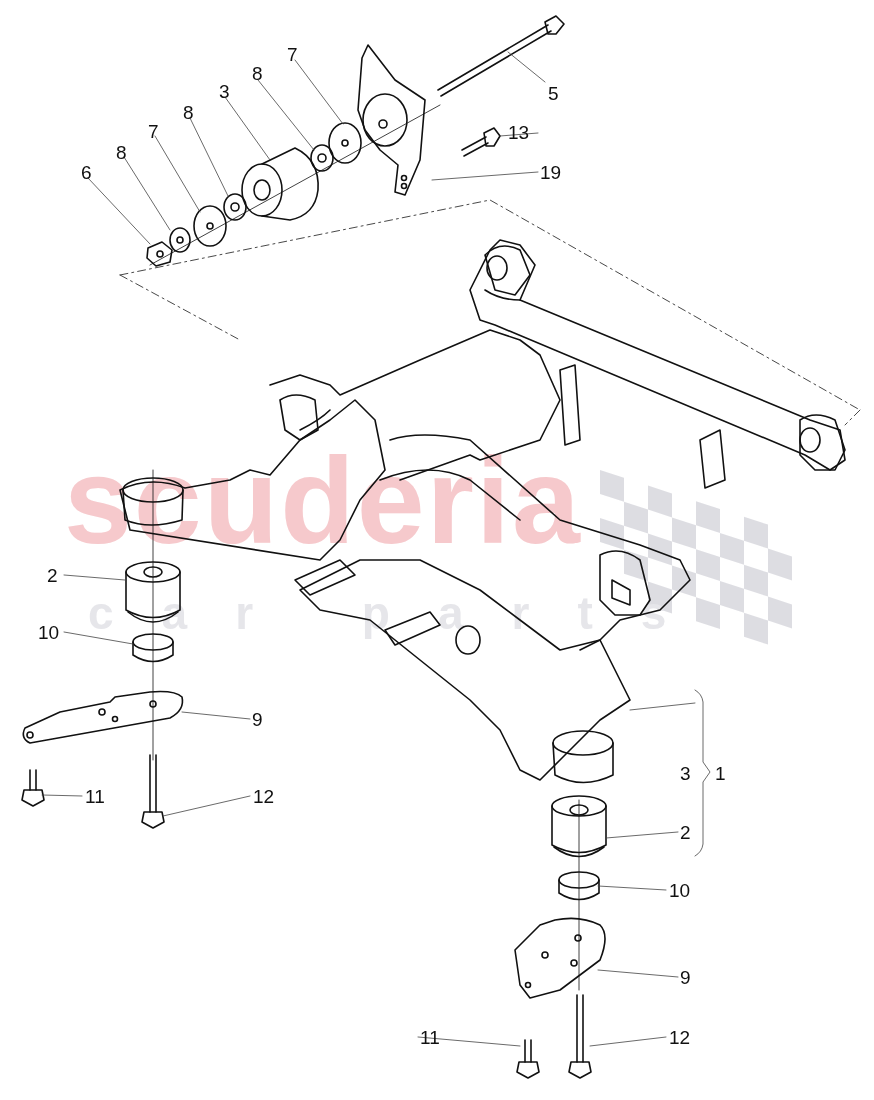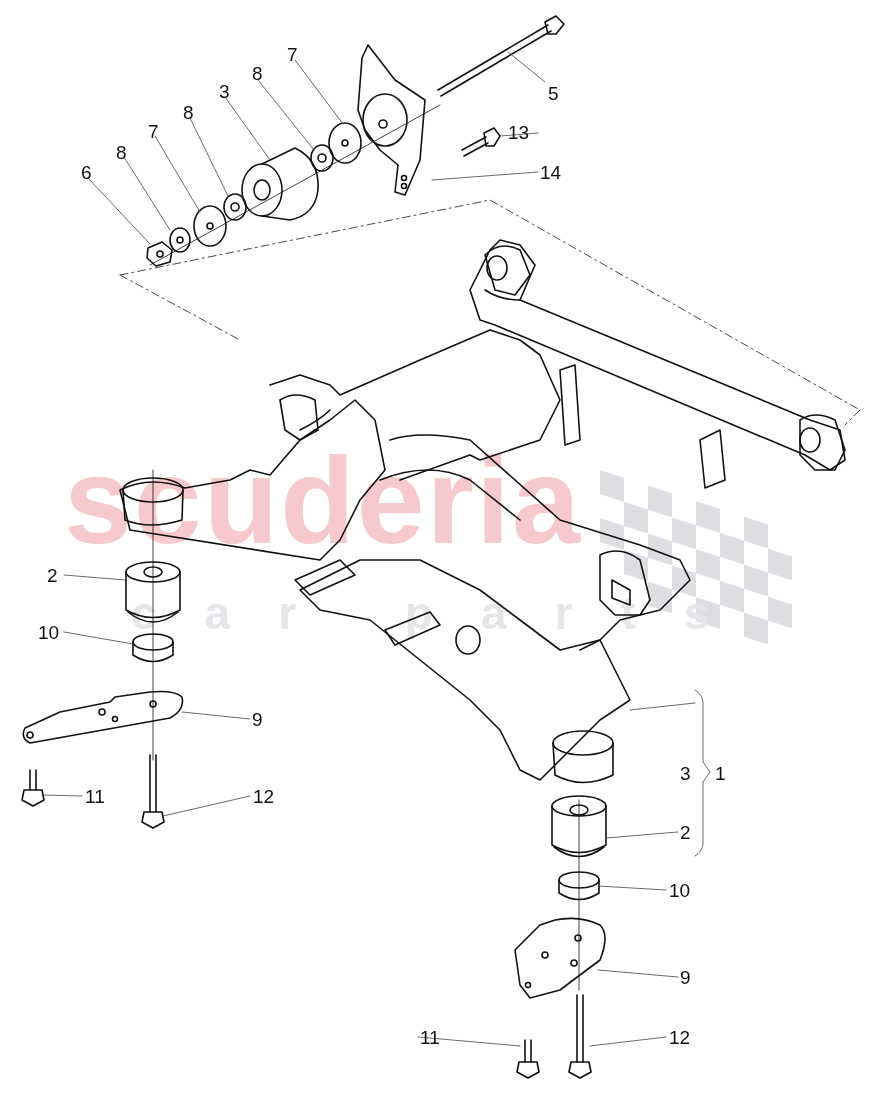--- a/index.html
+++ b/index.html
@@ -1,20 +1,20 @@
 <!DOCTYPE html>
 <html><head>
 <meta charset="utf-8">
 <style>
   html,body{margin:0;padding:0;background:#ffffff;}
   body{width:874px;height:1100px;position:relative;overflow:hidden;font-family:"Liberation Sans",sans-serif;}
   #stage{position:absolute;left:0;top:0;width:874px;height:1100px;}
   .wm-text{position:absolute;font-family:"Liberation Sans",sans-serif;font-weight:bold;color:#f6c9cc;pointer-events:none;}
   .wm-main{left:64px;top:440px;font-size:122px;letter-spacing:2px;line-height:1;}
-  .wm-sub{position:absolute;left:88px;top:590px;font-size:46px;color:#e6e6ea;letter-spacing:48px;font-weight:bold;line-height:1;margin-left:43px;}
+  .wm-sub{position:absolute;left:88px;top:590px;font-size:46px;color:#e6e6ea;letter-spacing:48px;font-weight:bold;line-height:1;}
   .callout{position:absolute;font-size:19px;color:#111;line-height:1;font-family:"Liberation Sans",sans-serif;}
   svg{position:absolute;left:0;top:0;}
 </style>
 </head>
 <body>
 
 <div id="stage">
 
   <svg width="874" height="1100">
     <g fill="#d8d8de" opacity="0.85" transform="translate(600,470) skewY(18)">
@@ -230,21 +230,21 @@
 
   <div class="callout" style="left:548px;top:84px">5</div>
   <div class="callout" style="left:287px;top:45px">7</div>
   <div class="callout" style="left:252px;top:64px">8</div>
   <div class="callout" style="left:219px;top:82px">3</div>
   <div class="callout" style="left:183px;top:103px">8</div>
   <div class="callout" style="left:148px;top:122px">7</div>
   <div class="callout" style="left:116px;top:143px">8</div>
   <div class="callout" style="left:81px;top:163px">6</div>
   <div class="callout" style="left:508px;top:123px">13</div>
-  <div class="callout" style="left:540px;top:163px">14</div>
+  <div class="callout" style="left:540px;top:163px">19</div>
   <div class="callout" style="left:47px;top:566px">2</div>
   <div class="callout" style="left:38px;top:623px">10</div>
   <div class="callout" style="left:252px;top:710px">9</div>
   <div class="callout" style="left:85px;top:787px">11</div>
   <div class="callout" style="left:253px;top:787px">12</div>
   <div class="callout" style="left:680px;top:764px">3</div>
   <div class="callout" style="left:715px;top:764px">1</div>
   <div class="callout" style="left:680px;top:823px">2</div>
   <div class="callout" style="left:669px;top:881px">10</div>
   <div class="callout" style="left:680px;top:968px">9</div>

